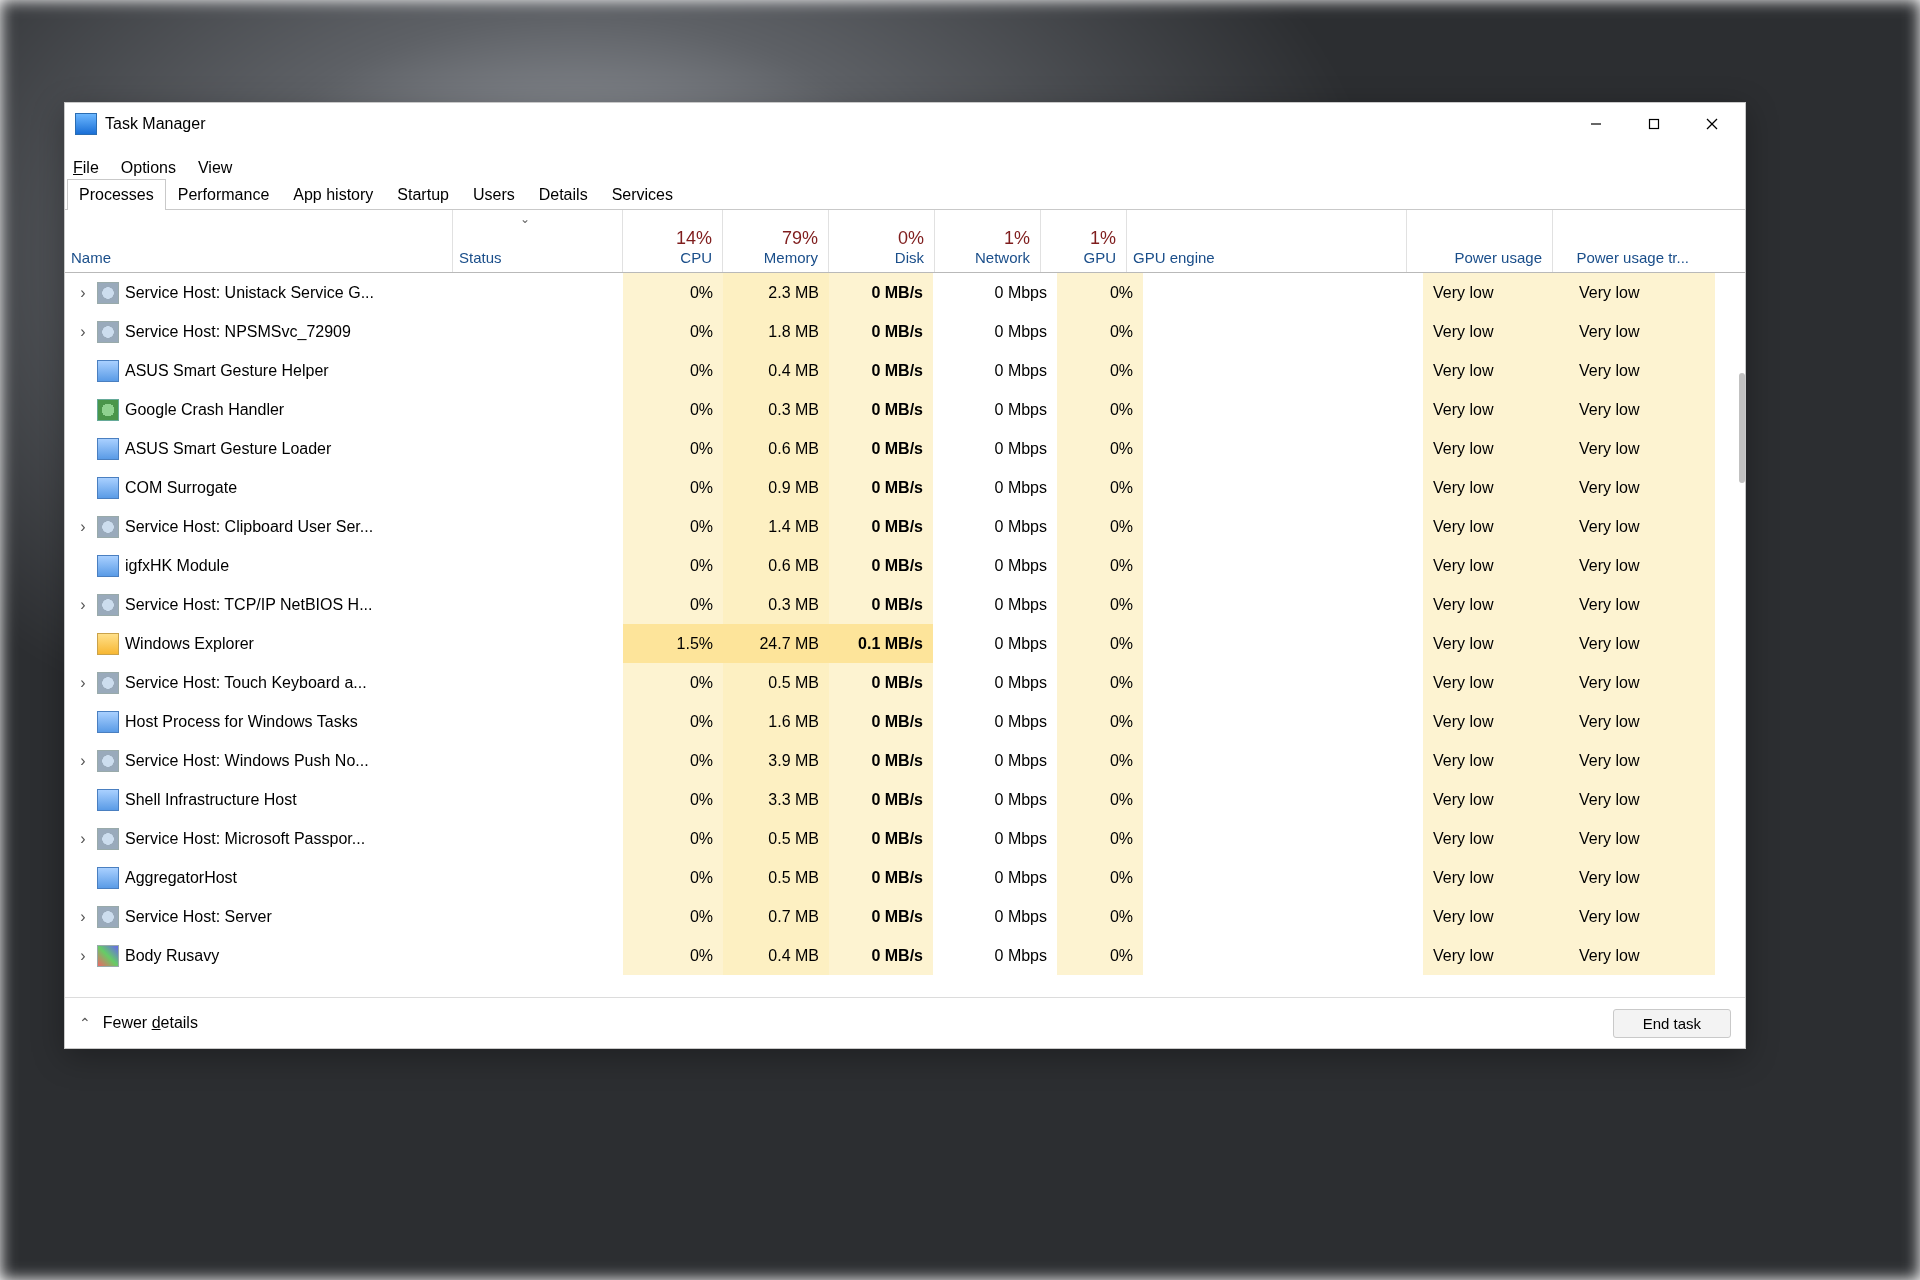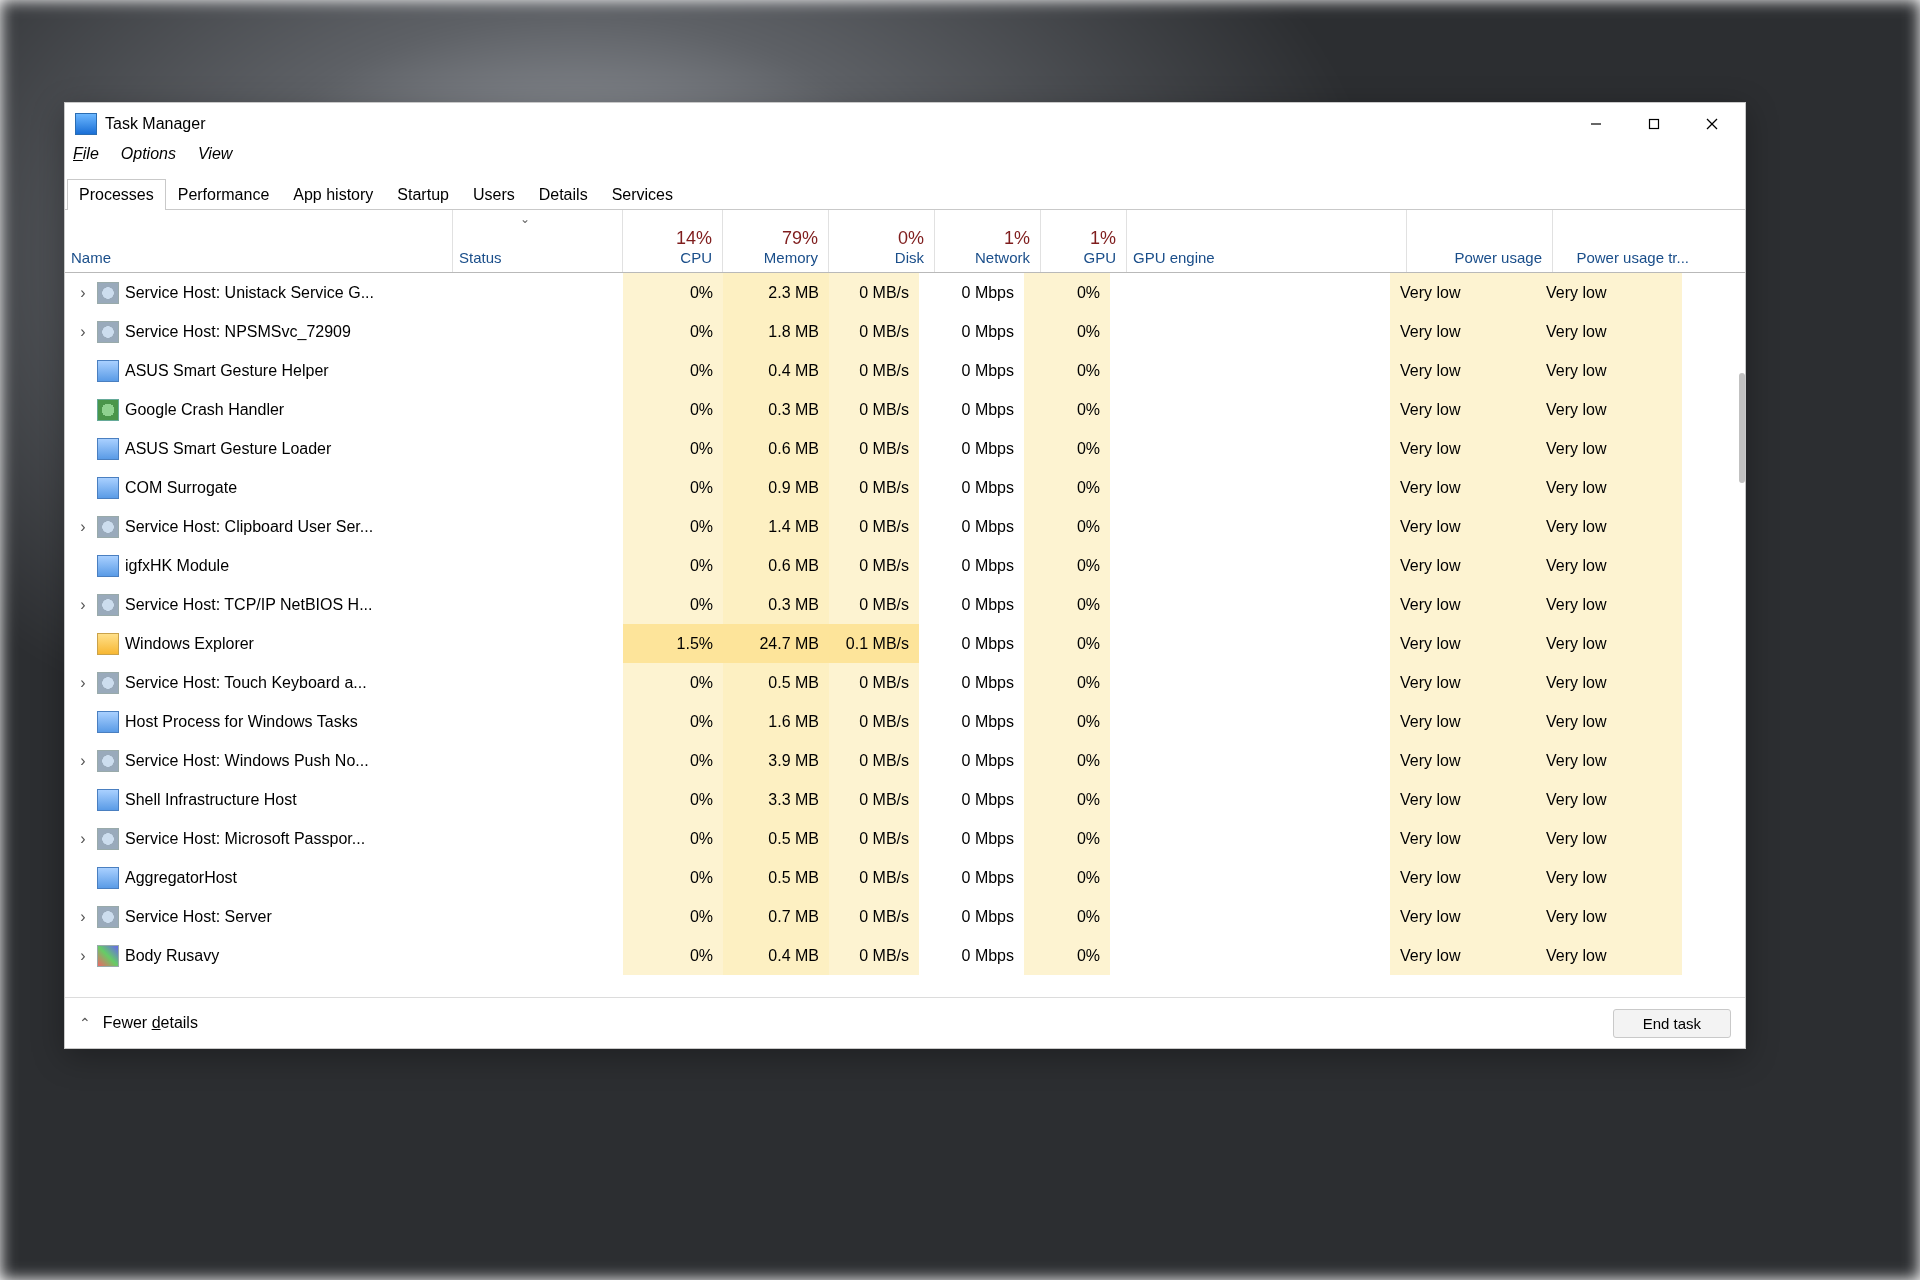--- a/index.html
+++ b/index.html
@@ -9,21 +9,21 @@
       linear-gradient(120deg,#8e9399 0%,#3d3f42 60%,#1f2021 100%);
       filter:blur(8px);}
   .window{position:absolute;left:64px;top:102px;width:1680px;height:945px;background:#fff;border:1px solid #c9c9c9;display:flex;flex-direction:column;box-shadow:0 8px 30px rgba(0,0,0,.3);}
   
   .titlebar{height:42px;display:flex;align-items:center;padding:0 4px;}
   .titlebar .appicon{width:20px;height:20px;margin:0 8px 0 6px;background:linear-gradient(#6cb7ff,#1a6fd6);border:1px solid #2a6db3;}
   .title{font-size:16px;}
   .winbtns{margin-left:auto;display:flex;}
   .winbtn{width:58px;height:40px;display:flex;align-items:center;justify-content:center;font-size:14px;}
   
-  .menubar{height:32px;display:flex;align-items:flex-start;gap:22px;padding:0 8px;font-size:16px;font-style:italic;}
+  .menubar{height:32px;display:flex;align-items:flex-end;gap:22px;padding:0 8px;font-size:16px;}
   .menubar span u{text-decoration:underline;}
   
   .tabs{height:32px;display:flex;align-items:flex-end;padding:0 2px;border-bottom:1px solid #c9c9c9;}
   .tab{padding:6px 11px;border:1px solid transparent;border-bottom:none;margin-bottom:-1px;font-size:16px;}
   .tab.active{background:#fff;border-color:#c9c9c9;margin-top:32px;}
   
   .grid{flex:1;display:flex;flex-direction:column;overflow:hidden;}
   .hdr{display:flex;height:62px;border-bottom:1px solid #b9b9b9;color:#1a4e8a;font-size:15px;position:relative;}
   .hcell{border-right:1px solid #e1e1e1;display:flex;flex-direction:column;justify-content:flex-end;padding:6px 10px 6px 6px;box-sizing:border-box;}
   .hcell .pct{text-align:right;font-size:18px;color:#7f1d1d;}
@@ -32,22 +32,22 @@
   .sort-ind{position:absolute;left:455px;top:2px;color:#666;font-size:12px;}
   
   .body{flex:1;overflow-y:auto;position:relative;}
   .row{display:flex;height:39px;align-items:center;font-size:16px;}
   .cell{box-sizing:border-box;padding:0 10px;height:100%;display:flex;align-items:center;}
   .cell.num{justify-content:flex-end;}
   .c-name{width:388px;padding-left:10px;gap:6px;white-space:nowrap;overflow:hidden;text-overflow:ellipsis;}
   .c-status{width:170px;}
   .c-cpu{width:100px;background:#fdf3d1;}
   .c-mem{width:106px;background:#fdf0c2;}
-  .c-disk{width:90px;background:#fdf3d1;}
-  .c-net{width:105px;}
+  .c-disk{width:104px;background:#fdf3d1;font-weight:bold;}
+  .c-net{width:124px;}
   .c-gpu{width:86px;background:#fdf3d1;}
   .c-eng{width:280px;}
   .c-pw{width:146px;background:#fdf3d1;}
   .c-pwt{width:146px;background:#fdf3d1;}
   .row .active-cell{background:#fde49a!important;}
   .exp{width:16px;text-align:center;color:#555;flex:0 0 16px;}
   .pic{width:20px;height:20px;flex:0 0 20px;border:1px solid #9aa;background:#dfe8f2;}
   .pic.gear{background:radial-gradient(circle,#cde 40%,#9ab 41%);}
   .pic.folder{background:linear-gradient(#ffe08a,#f7b733);border-color:#caa24a;}
   .pic.blue{background:linear-gradient(#a9d0ff,#5a9be6);border-color:#4a7fc0;}

